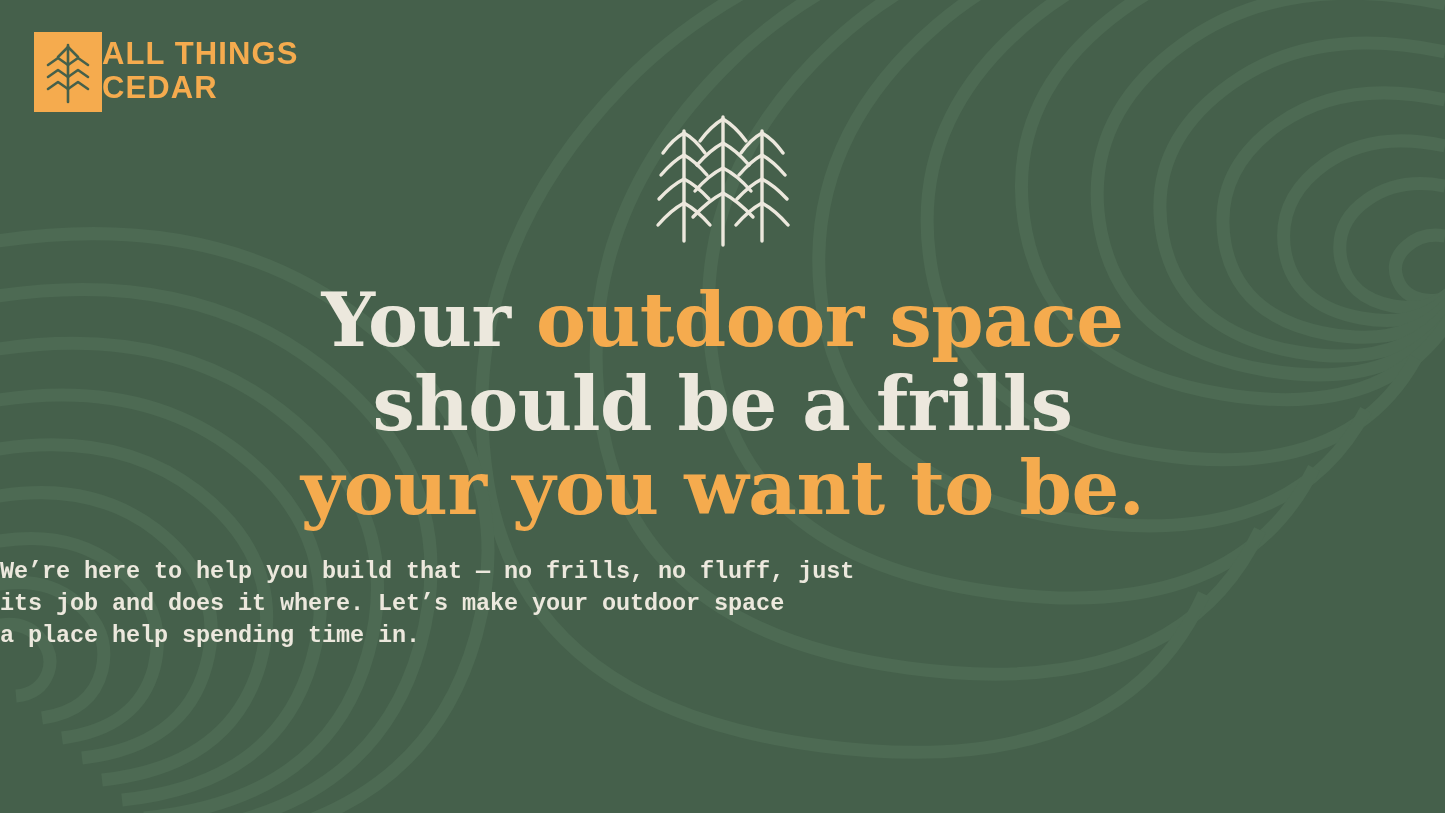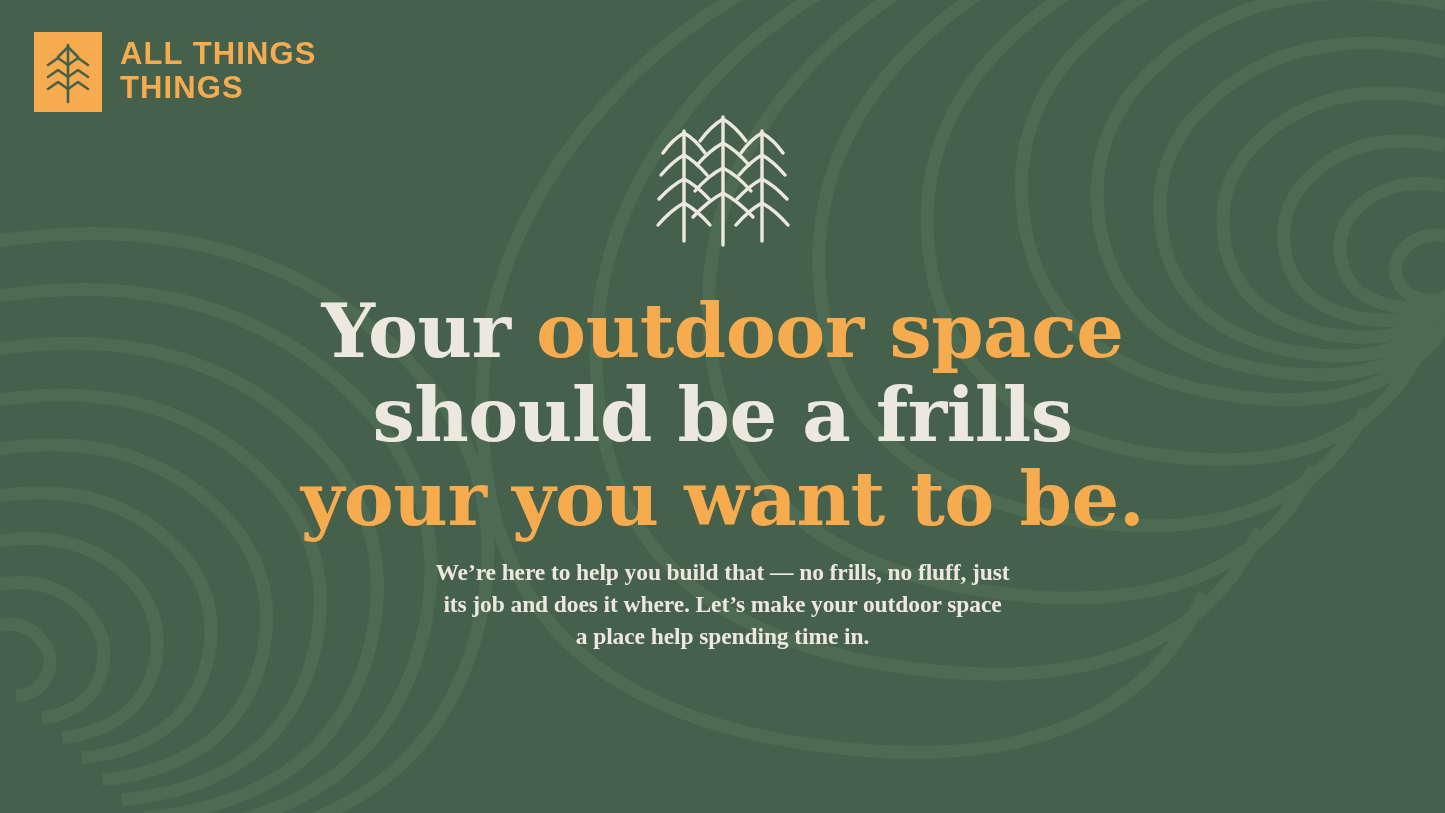--- a/index.html
+++ b/index.html
@@ -27,21 +27,20 @@
     pointer-events: none;
   }
 
   
   .logo-lockup {
     position: absolute;
     left: 34px;
     top: 32px;
     display: flex;
     align-items: flex-start;
-    gap: 18px;
   }
 
   .logo-mark {
     width: 68px;
     height: 80px;
     background: #f5ab4e;
     display: block;
     flex: 0 0 auto;
   }
 
@@ -66,21 +65,21 @@
     left: 655px;
     top: 113px;
     width: 136px;
     height: 136px;
   }
 
   
   .headline {
     position: absolute;
     left: 0;
-    top: 289px;
+    top: 278px;
     width: 1445px;
     text-align: center;
     font-family: "DejaVu Serif", "Liberation Serif", serif;
     font-weight: 700;
     font-size: 75px;
     line-height: 84px;
     letter-spacing: -0.5px;
   }
 
   .headline .ln {
@@ -90,23 +89,23 @@
 
   .cream { color: #ece8dd; }
   .amber { color: #f5ab4e; }
 
   
   .body-copy {
     position: absolute;
     left: 0;
     top: 556px;
     width: 1445px;
-    text-align: center;
+    text-align: left;
     color: #ece8dd;
-    font-family: Liberation Serif, serif;
+    font-family: Liberation Mono, monospace;
     font-weight: 700;
     font-size: 23.5px;
     line-height: 32px;
     letter-spacing: -0.1px;
   }
 
   .body-copy .ln {
     display: block;
     white-space: nowrap;
   }
@@ -156,21 +155,21 @@
         <path d="M14 33 L24 26 L34 33"></path>
         <path d="M34 33 L44 26 L54 33"></path>
         <path d="M14 45 L24 38 L34 45"></path>
         <path d="M34 45 L44 38 L54 45"></path>
         <path d="M14 57 L24 50 L34 57"></path>
         <path d="M34 57 L44 50 L54 57"></path>
       </g>
     </svg>
     <span class="logo-words">
       <span class="logo-line">ALL THINGS</span>
-      <span class="logo-line">THINGS</span>
+      <span class="logo-line">CEDAR</span>
     </span>
   </div>
 
   <svg class="tree-graphic" viewBox="0 0 136 136" aria-hidden="true">
     <g fill="none" stroke="#ece8dd" stroke-width="3.4" stroke-linecap="round" stroke-linejoin="round">
 
       <line x1="29" y1="18" x2="29" y2="128"></line>
       <path d="M29 20 Q18 26 8 40"></path>
       <path d="M29 20 Q40 26 50 40"></path>
       <path d="M29 42 Q18 48 6 62"></path>

